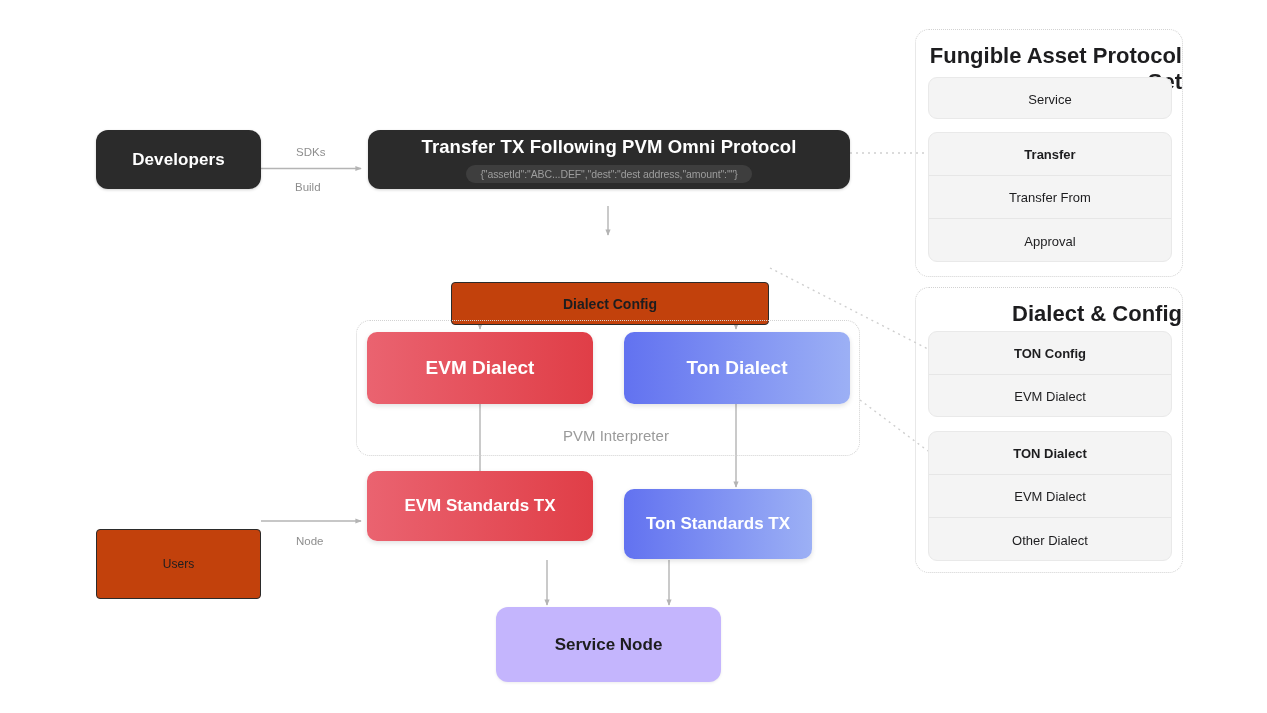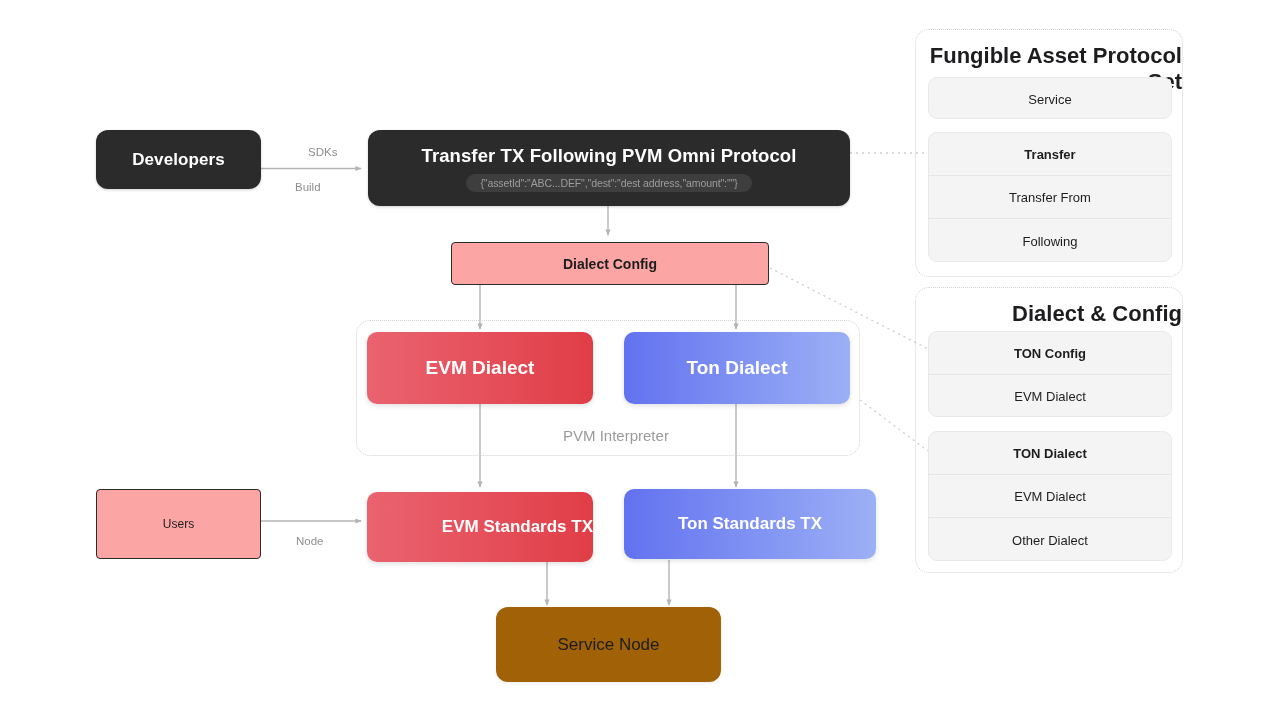--- a/index.html
+++ b/index.html
@@ -18,41 +18,42 @@
   .box-dark {
     background: #2b2b2b;
     color: #ffffff;
     border-radius: 12px;
     box-shadow: 0 1px 3px rgba(0,0,0,.18);
   }
   .box-dark .title { font-weight: bold; letter-spacing: .1px; }
 
   
   .box-white {
-    background: #fca5a5;
+    background: #c2410c;
     color: #1d1d1f;
     border: 1.6px solid #2b2b2b;
     border-radius: 4px;
+    margin-top: 40px;
   }
 
   
   .box-grad {
     border-radius: 10px;
     color: #ffffff;
     font-weight: bold;
     box-shadow: 0 2px 5px rgba(0,0,0,.12);
   }
   .grad-red  { background: linear-gradient(90deg, #ea6370 0%, #e03e47 100%); }
   .grad-blue { background: linear-gradient(90deg, #6272f0 0%, #9cb0f5 100%); }
 
   .box-lav {
-    background: #a16207;
+    background: #c4b5fd;
     color: #1d1d1f;
     border-radius: 12px;
-    font-weight: normal;
+    font-weight: bold;
     box-shadow: 0 1px 3px rgba(0,0,0,.08);
   }
 
   
   .pill {
     background: #3e3e3e;
     color: #9d9d9d;
     border-radius: 999px;
     padding: 3px 14px;
     font-size: 10.5px;
@@ -143,24 +144,24 @@
 
     <path d="M770,268 L928,349" stroke="#cfcfcf" stroke-width="1.4" fill="none" stroke-dasharray="2 4"></path>
 
     <path d="M860,400 L928,451" stroke="#cfcfcf" stroke-width="1.4" fill="none" stroke-dasharray="2 4"></path>
   </svg>
 
   <div class="node box-dark" style="left:96px; top:130px; width:165px; height:59px;">
     <span class="title" style="font-size:17px;">Developers</span>
   </div>
 
-  <div class="edge-label" style="left:308px; top:146px;">SDKs</div>
+  <div class="edge-label" style="left:296px; top:146px;">SDKs</div>
   <div class="edge-label" style="left:295px; top:181px;">Build</div>
 
-  <div class="node box-dark" style="left:368px; top:130px; width:482px; height:76px;">
+  <div class="node box-dark" style="left:368px; top:130px; width:482px; height:59px;">
     <span class="title" style="font-size:18.5px;">Transfer TX Following PVM Omni Protocol</span>
     <span class="pill">{"assetId":"ABC...DEF","dest":"dest address,"amount":""}</span>
   </div>
 
   <div class="node box-white" style="left:451px; top:242px; width:318px; height:43px;">
     <span style="font-size:14px; font-weight:bold;">Dialect Config</span>
   </div>
 
   <div class="dotted-box" style="left:356px; top:320px; width:504px; height:136px;"></div>
   <div class="container-label" style="left:563px; top:427px;">PVM Interpreter</div>
@@ -172,25 +173,25 @@
   <div class="node box-grad grad-blue" style="left:624px; top:332px; width:226px; height:72px;">
     <span style="font-size:19px;">Ton Dialect</span>
   </div>
 
   <div class="node box-white" style="left:96px; top:489px; width:165px; height:70px;">
     <span style="font-size:12px;">Users</span>
   </div>
 
   <div class="edge-label" style="left:296px; top:535px;">Node</div>
 
-  <div class="node box-grad grad-red" style="left:367px; top:492px; width:226px; height:70px;align-items:flex-end;">
+  <div class="node box-grad grad-red" style="left:367px; top:471px; width:226px; height:70px;">
     <span style="font-size:17px;">EVM Standards TX</span>
   </div>
 
-  <div class="node box-grad grad-blue" style="left:624px; top:489px; width:252px; height:70px;">
+  <div class="node box-grad grad-blue" style="left:624px; top:489px; width:188px; height:70px;">
     <span style="font-size:17px;">Ton Standards TX</span>
   </div>
 
   <div class="node box-lav" style="left:496px; top:607px; width:225px; height:75px;">
     <span style="font-size:17px;">Service Node</span>
   </div>
 
   <div class="dotted-box" style="left:915px; top:29px; width:268px; height:248px;">
     <div class="panel-title" style="top:13px;">Fungible Asset Protocol Set</div>
 
@@ -201,21 +202,21 @@
     </div>
 
     <div class="card" style="left:12px; top:102px; width:244px; height:130px;">
       <div class="card-row bold" style="height:43px;">
         <span>Transfer</span>
       </div>
       <div class="card-row" style="height:43px;">
         <span>Transfer From</span>
       </div>
       <div class="card-row" style="height:44px;">
-        <span>Following</span>
+        <span>Approval</span>
       </div>
     </div>
   </div>
 
   <div class="dotted-box" style="left:915px; top:287px; width:268px; height:286px;">
     <div class="panel-title" style="top:13px;">Dialect &amp; Config</div>
 
     <div class="card" style="left:12px; top:43px; width:244px; height:86px;">
       <div class="card-row bold" style="height:43px;">
         <span>TON Config</span>

